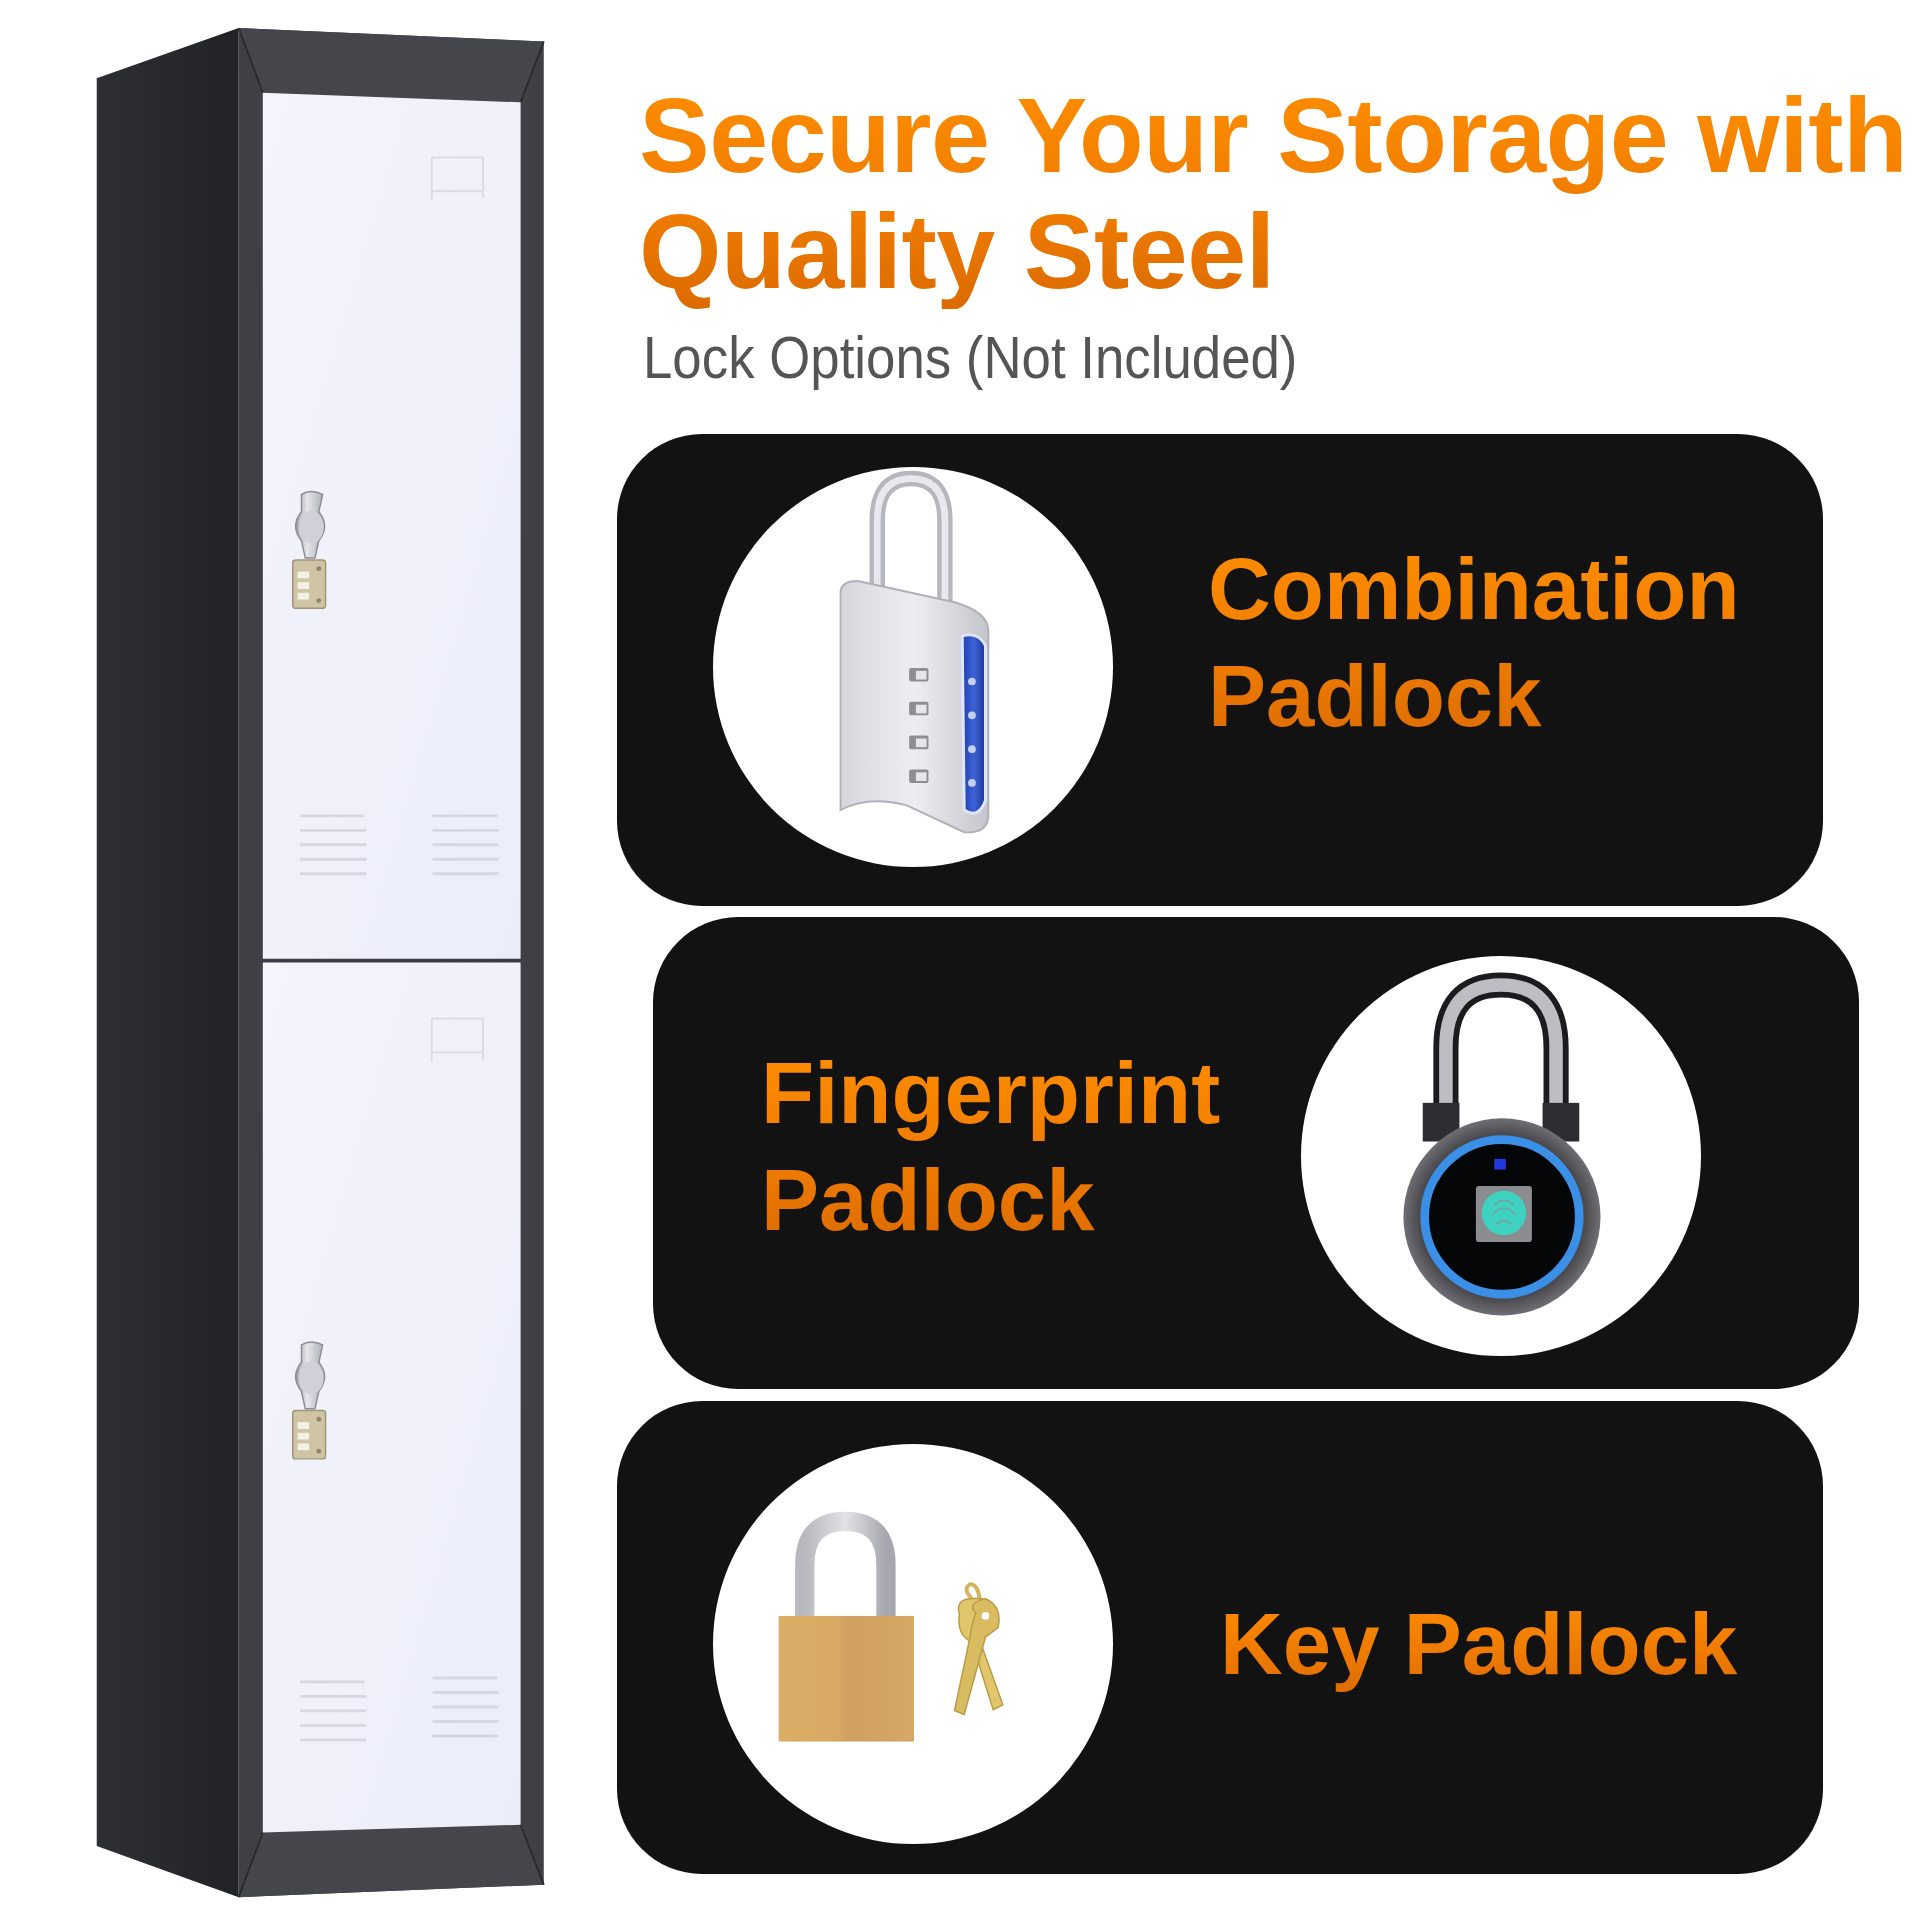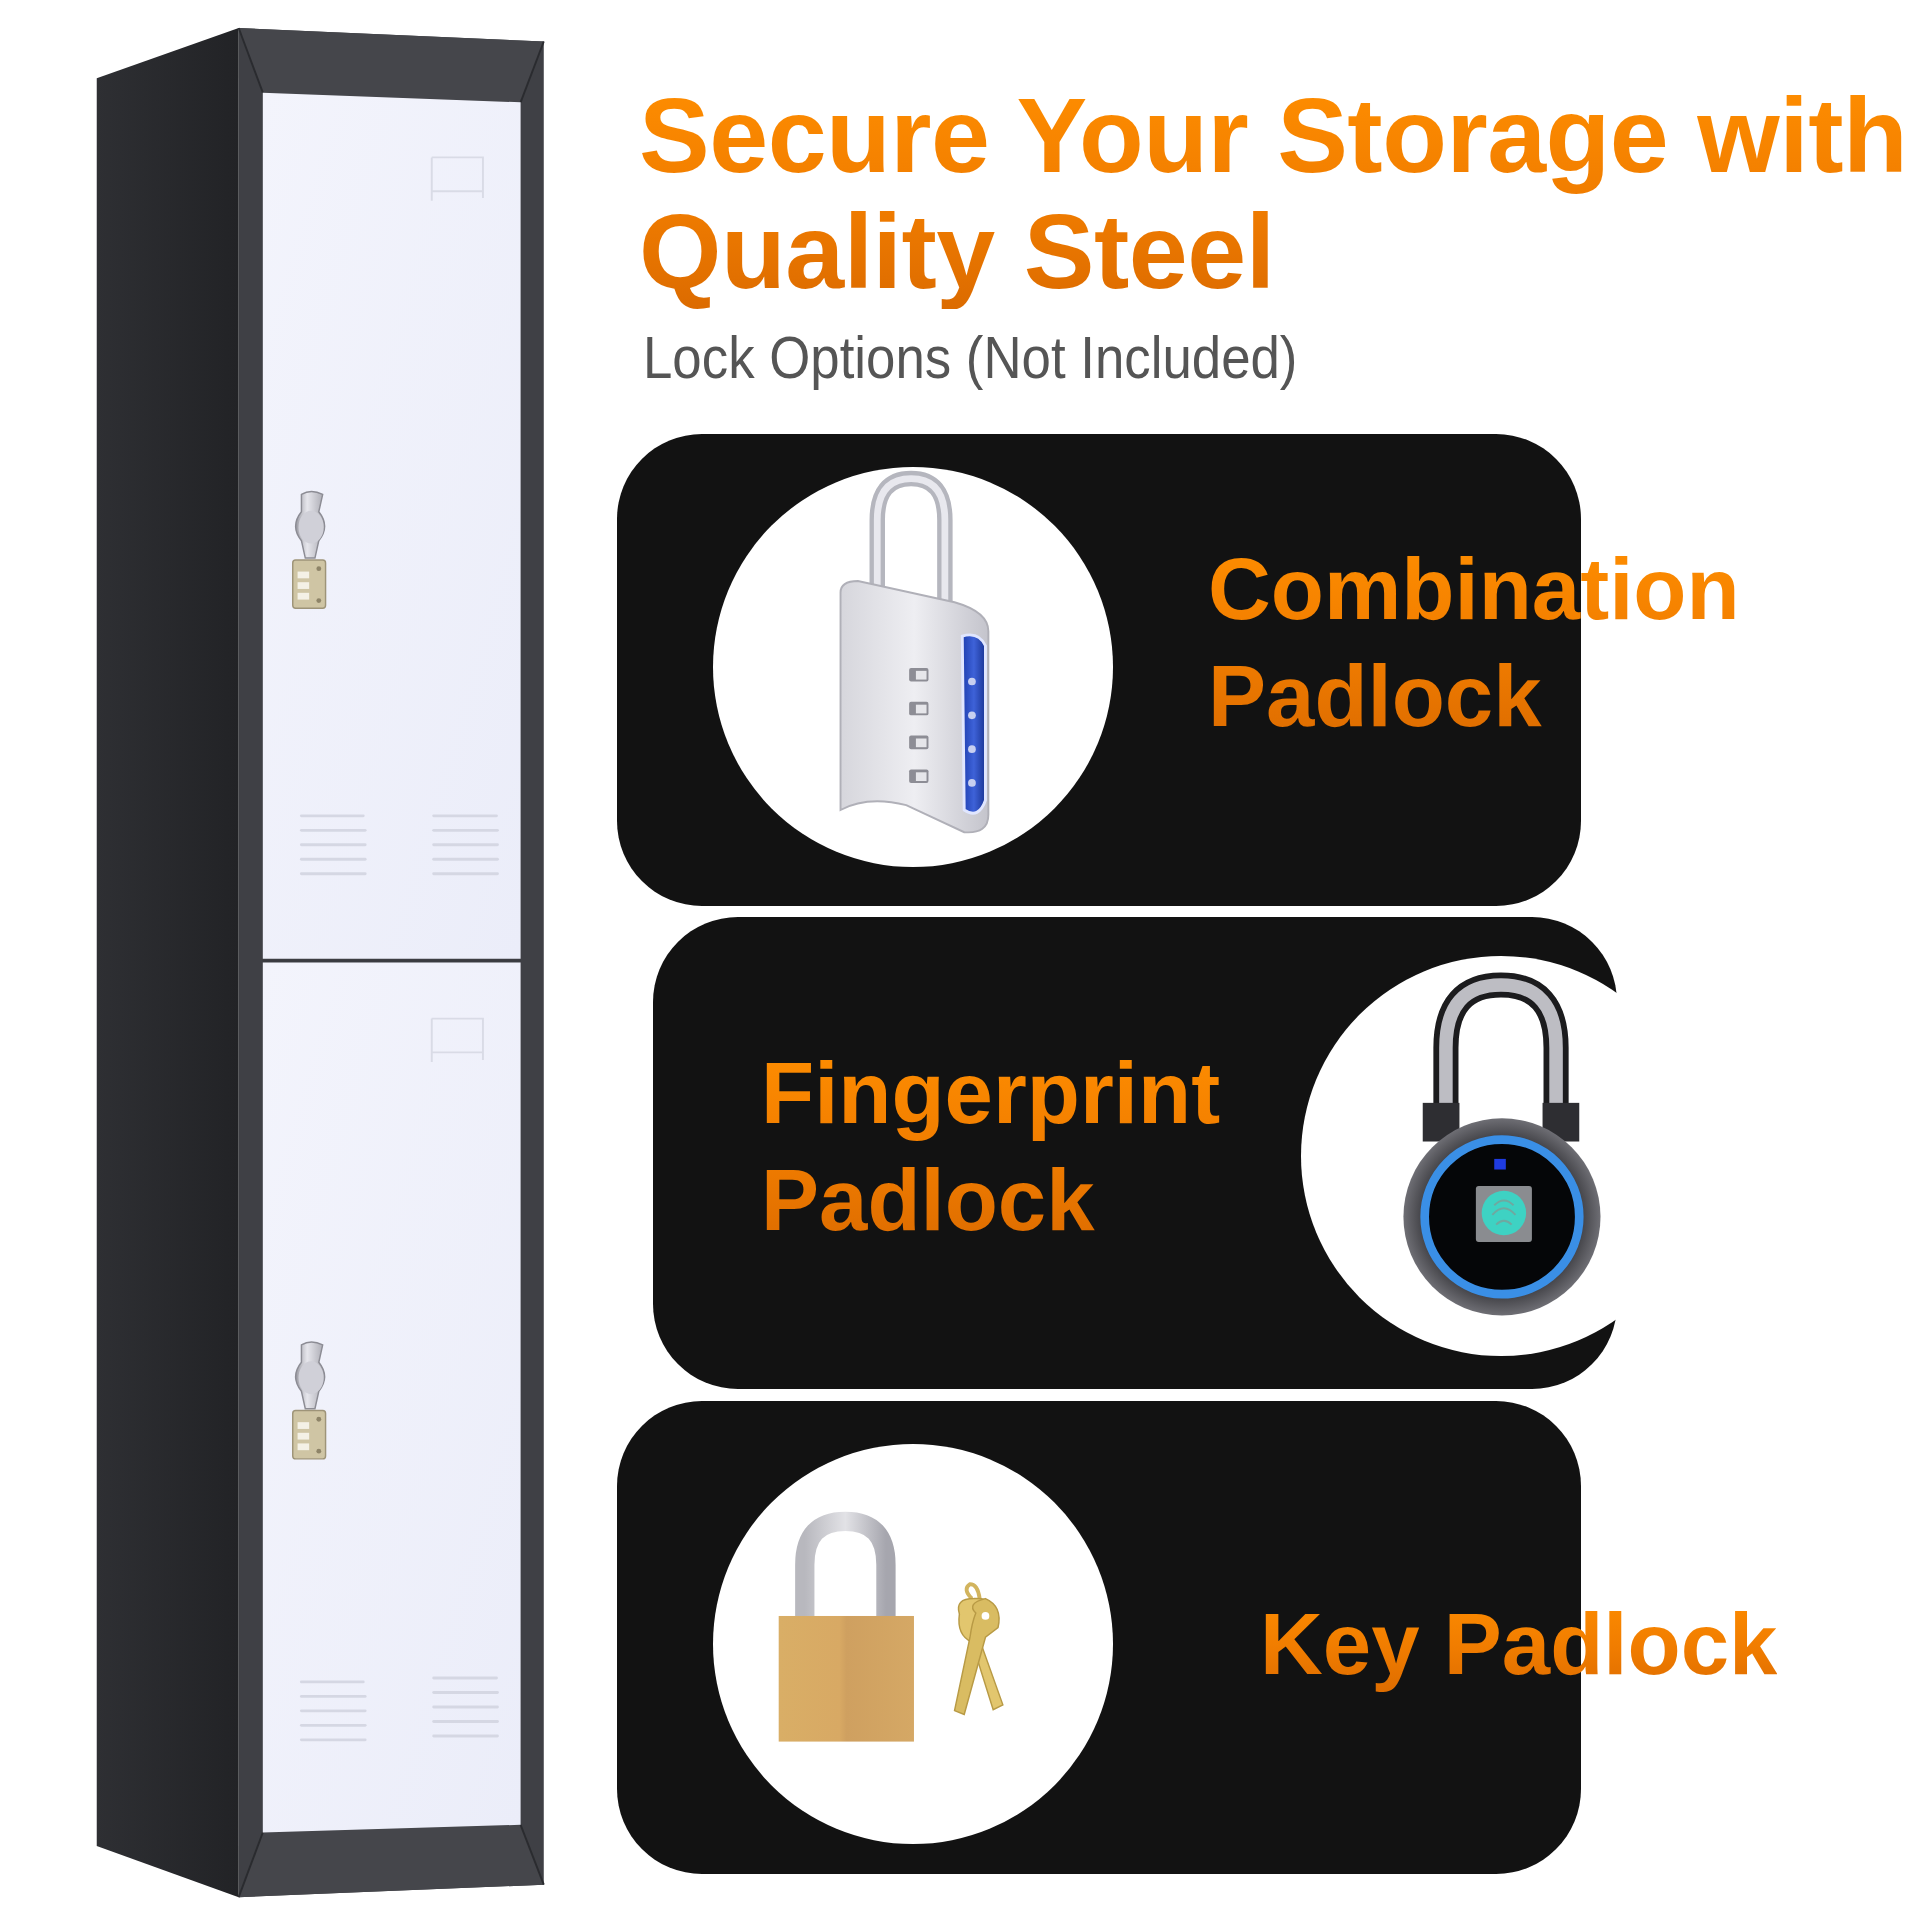--- a/index.html
+++ b/index.html
@@ -10,21 +10,21 @@
     font-family: "Liberation Sans", sans-serif; font-weight: 700;
     background: linear-gradient(180deg, #FF8E00 0%, #F07C00 55%, #DC6B00 100%);
     -webkit-background-clip: text; background-clip: text; color: transparent;
     white-space: nowrap;
   }
   #title { left: 639px; top: 77px; font-size: 106px; line-height: 116px; letter-spacing: -0.5px; }
   #title .line { display: block; }
   #subtitle { left: 643px; top: 323px; font-size: 60px; line-height: 70px; color: #555555;
               font-family: "Liberation Sans", sans-serif; white-space: nowrap;
               transform: scaleX(0.88); transform-origin: left center; }
-  .card { position: absolute; left: 617px; width: 964px; background: #121212; border-radius: 85px; }
+  .card { position: absolute; left: 617px; width: 1206px; background: #121212; border-radius: 85px; }
   #card-combination { top: 434px; height: 472px; }
   #card-fingerprint { top: 917px; height: 472px; margin-left: 36px; }
   #card-key { top: 1401px; height: 473px; }
   .circle { position: absolute; width: 400px; height: 400px; border-radius: 50%; background: #ffffff; overflow: hidden; }
   .card-label { position: absolute; font-size: 87px; line-height: 107px; }
   .card-label .line { display: block; }
   #locker { position: absolute; left: 0; top: 0; }
 </style>
 </head>
 <body>
@@ -220,17 +220,17 @@
       <path d="M95 180 L95 125 Q95 80 137 80 Q179 80 179 125 L179 180" fill="none" stroke="url(#shackleG)" stroke-width="20"></path>
       <rect x="68" y="178" width="140" height="130" fill="url(#brassG)"></rect>
       <g>
         <path d="M268 160 Q258 150 266 145 Q274 145 276 160" fill="none" stroke="#D2B45E" stroke-width="4"></path>
         <path d="M255 176 Q250 160 270 160 Q292 158 292 180 Q290 195 275 200 L300 270 L290 275 L268 205 Q252 198 255 176 Z" fill="#E2C66E" stroke="#B89A45" stroke-width="1.5"></path>
         <path d="M272 175 Q262 165 282 160 Q300 168 295 190 L282 200 L260 280 L250 276 L266 200 Q268 185 272 175 Z" fill="#D9BC62" stroke="#B89A45" stroke-width="1.5"></path>
         <circle cx="282" cy="178" r="4" fill="#ffffff"></circle>
       </g>
     </svg>
   </div>
-  <div class="card-label orange" style="left:603px; top:189px;margin-left:40px;">
+  <div class="card-label orange" style="left:603px; top:189px;">
     <span class="line">Key Padlock</span>
   </div>
 </div>
 
 
 </body></html>

